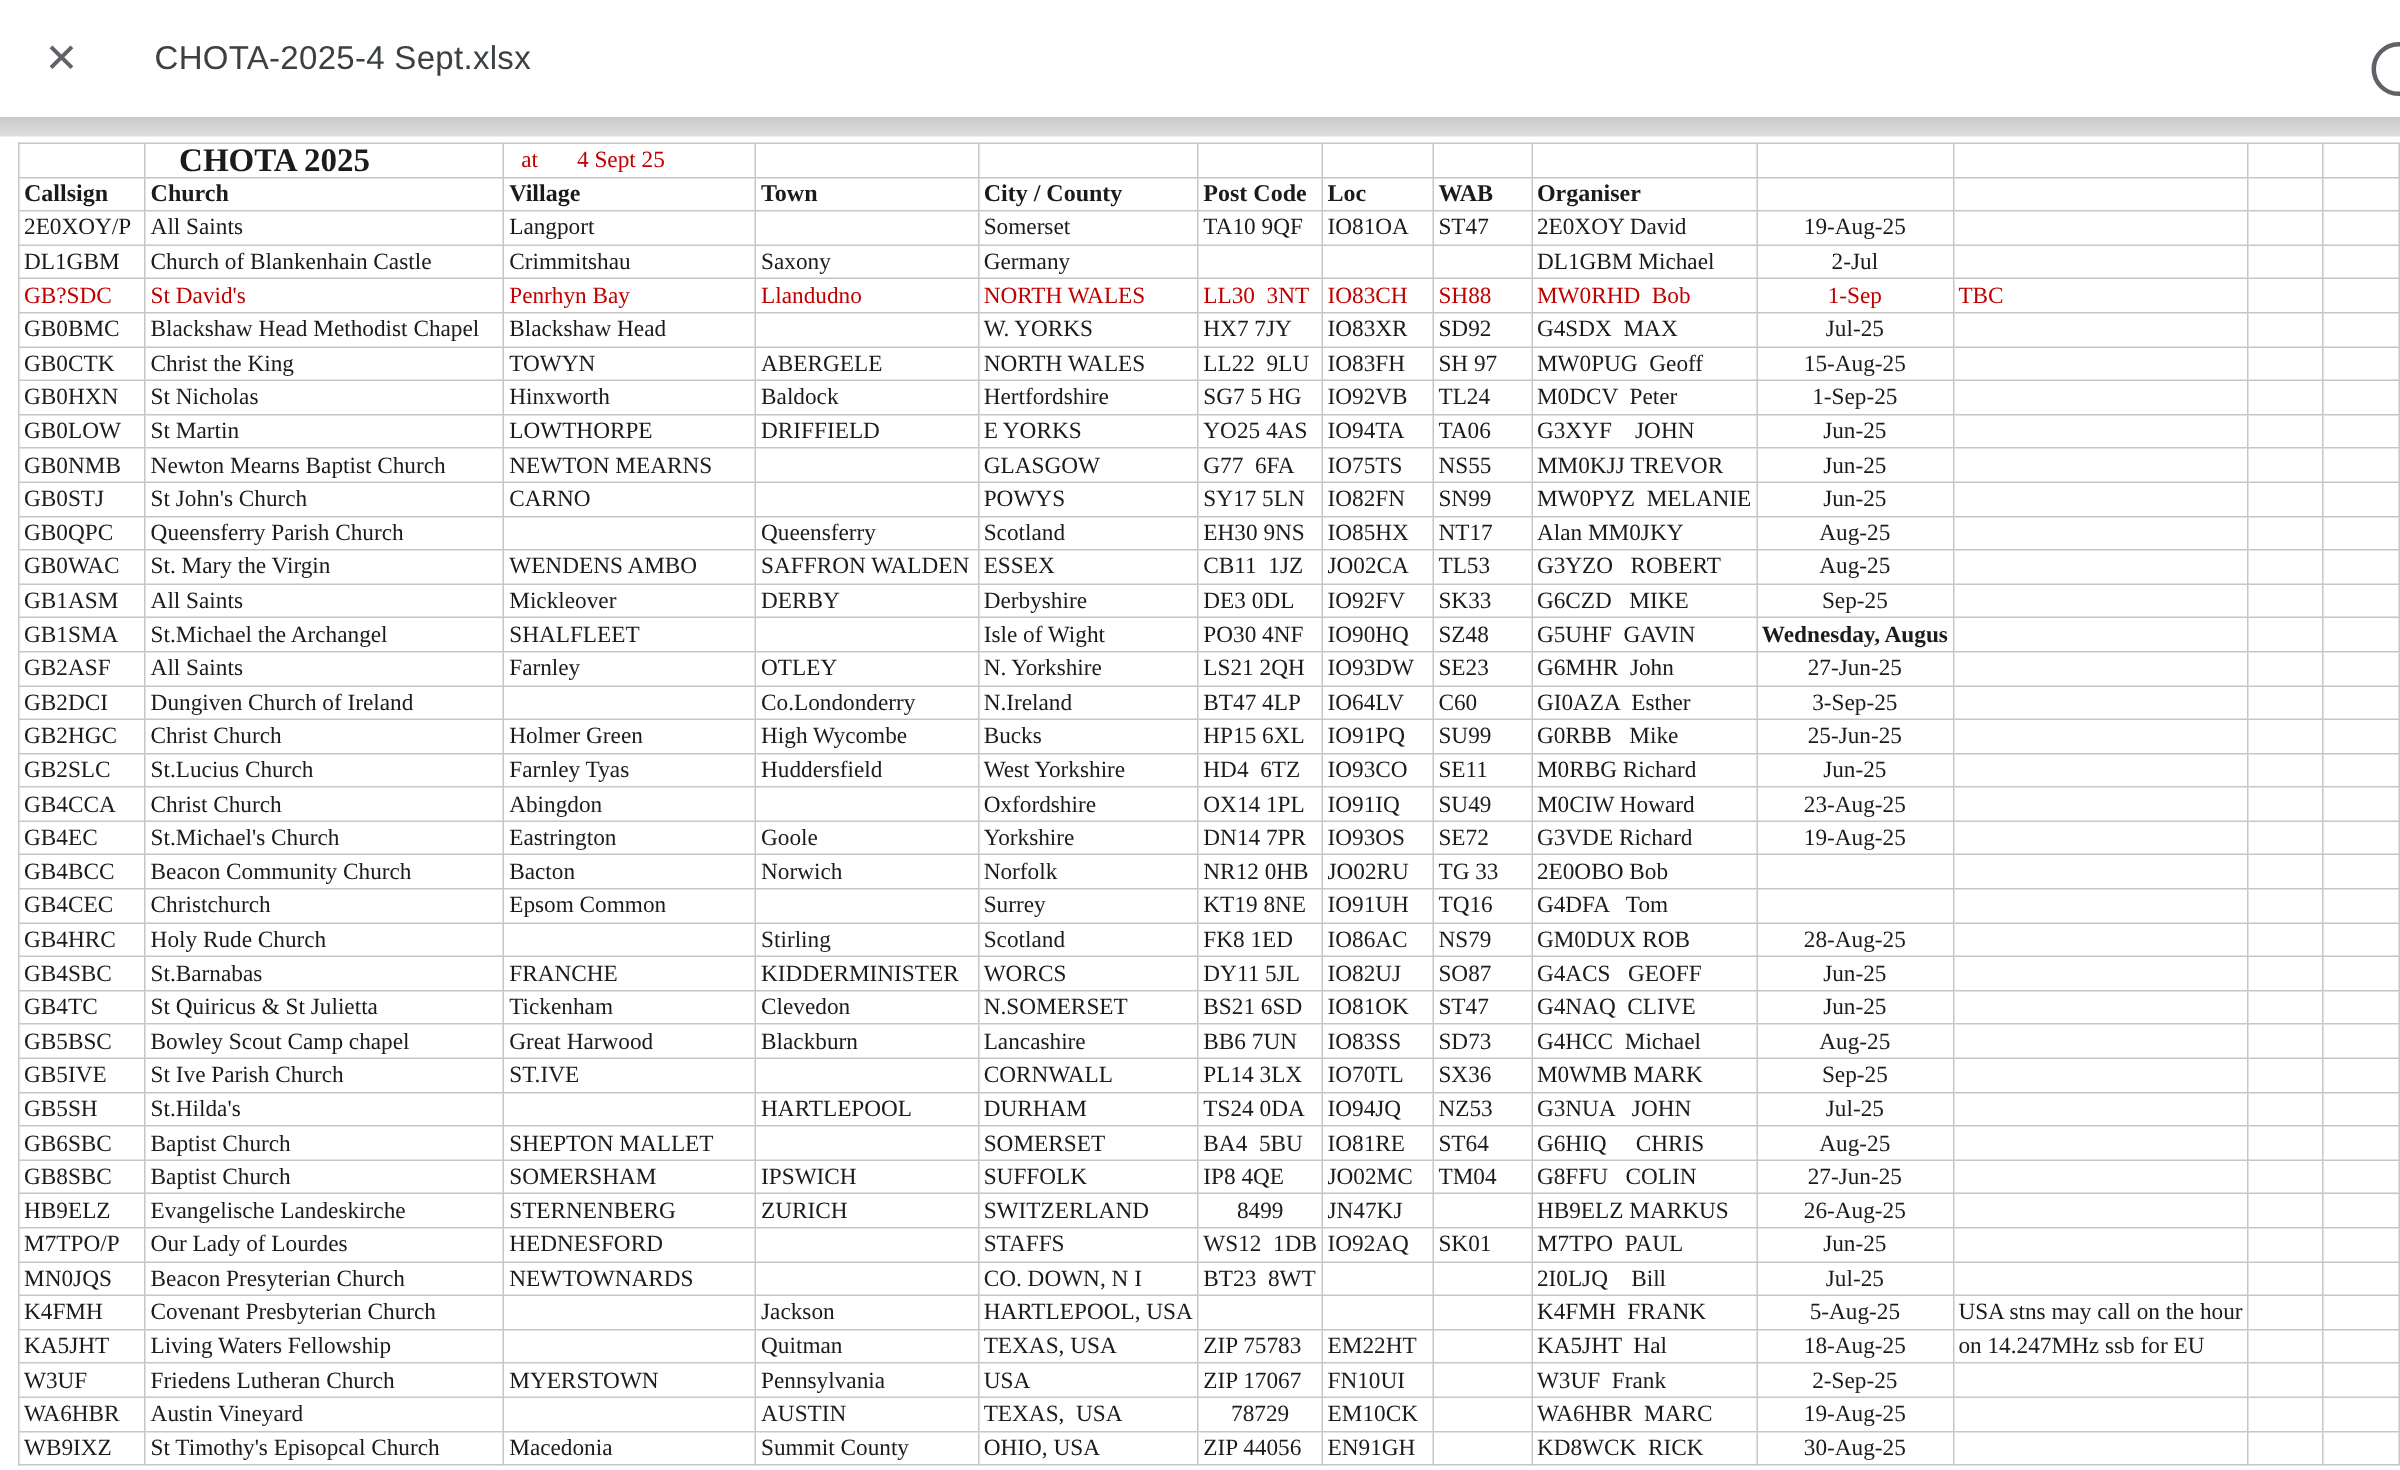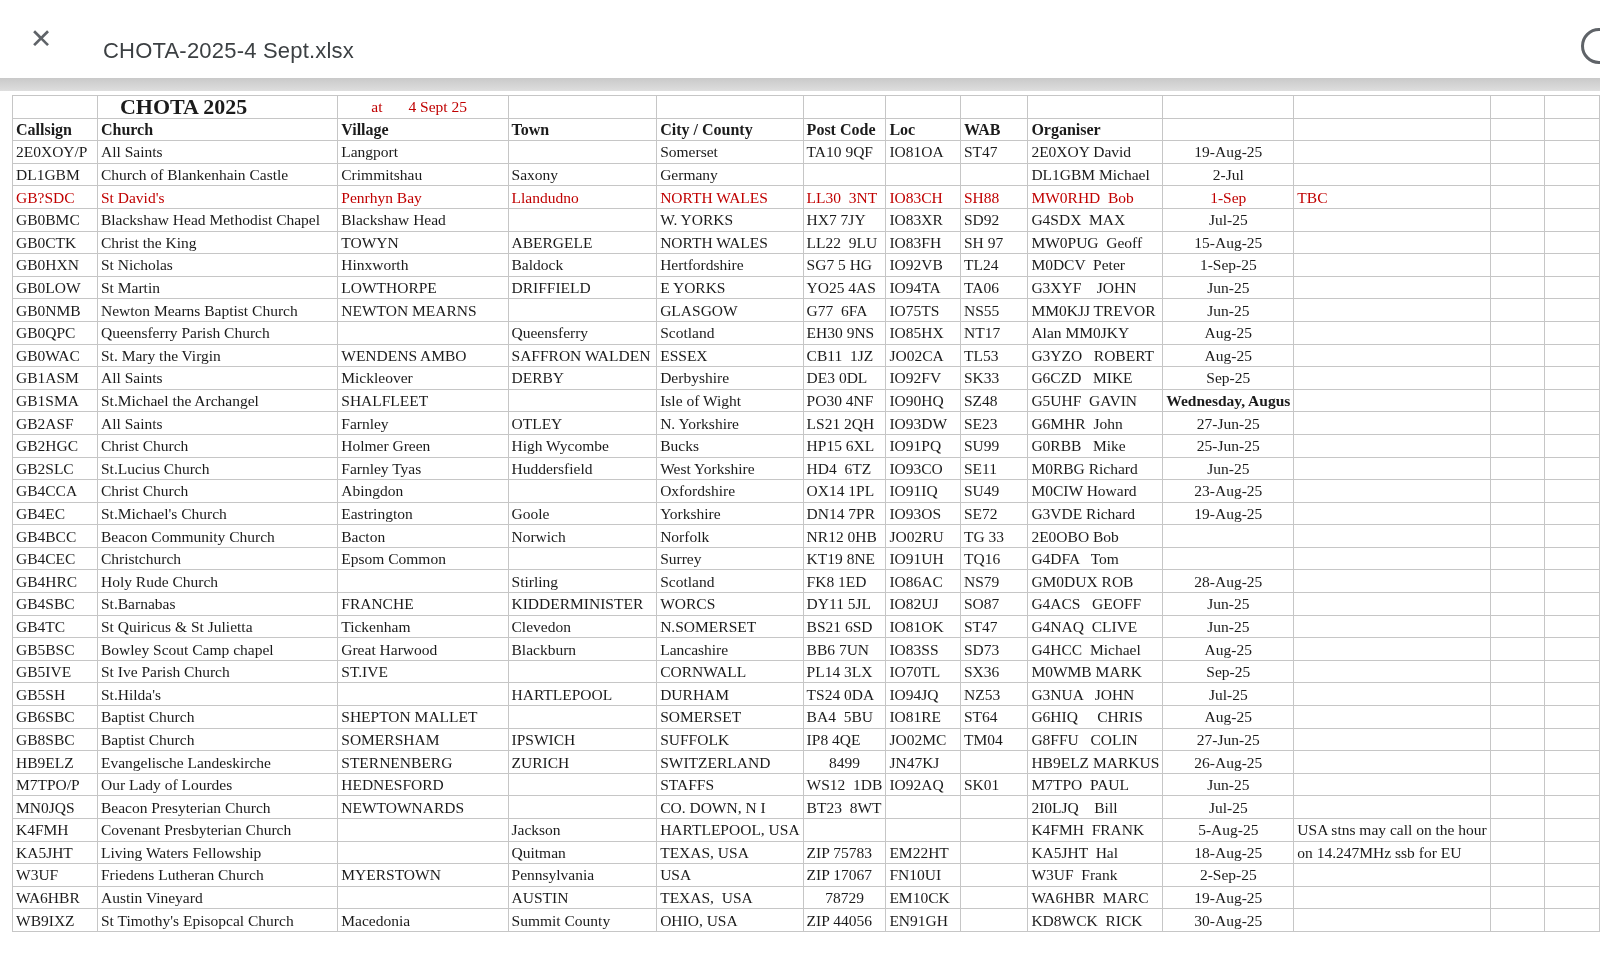--- a/index.html
+++ b/index.html
@@ -11,21 +11,21 @@
   .titlebar{
     position:absolute;top:0;left:0;width:1600px;height:78px;background:#ffffff;
     overflow:hidden;font-family:"Liberation Sans", sans-serif;
   }
   .close-btn{
     position:absolute;left:24px;top:22px;width:34px;height:34px;
     font-size:27px;line-height:34px;text-align:center;color:#5f6368;cursor:pointer;
     font-weight:400;
   }
   .doc-title{
-    position:absolute;left:103px;top:38px;font-size:22px;color:#3c4043;
+    position:absolute;left:103px;top:26px;font-size:22px;color:#3c4043;
     letter-spacing:.2px;white-space:nowrap;
   }
   .corner-icon{
     position:absolute;right:-17px;top:28px;width:30px;height:30px;
     border:3px solid #5f6368;border-radius:50%;background:transparent;
   }
   .divider-band{
     position:absolute;top:78px;left:0;width:1600px;height:13px;
     background:linear-gradient(#c9c9c9,#dedede);
   }
@@ -33,21 +33,21 @@
   .sheet{position:absolute;left:12px;top:95px;}
   table{border-collapse:collapse;table-layout:fixed;}
   td,th{
     border:1px solid #c6c6c6;height:21.6px;padding:0 3px;
     font-size:15.5px;line-height:21px;vertical-align:middle;
     white-space:pre;overflow:visible;text-align:left;font-weight:normal;
   }
   th{font-weight:bold;font-size:16px;}
   .banner-title{font-weight:bold;font-size:22px;padding-left:22px;}
   .banner-at{color:#c00000;}
-  .banner-at .at{margin-left:30px;}
+  .banner-at .at{margin-left:8px;}
   .banner-at .dt{margin-left:26px;font-family:Liberation Serif, serif;}
   tr.red td{color:#c00000;}
   td.ar{text-align:center;}
   td.al{text-align:left;font-weight:bold;}
 </style>
 </head>
 <body>
 
 <div class="titlebar">
   <div class="close-btn">✕</div>
@@ -220,20 +220,35 @@
           <td>G77  6FA</td>
           <td>IO75TS</td>
           <td>NS55</td>
           <td>MM0KJJ TREVOR</td>
           <td class="ar">Jun-25</td>
           <td></td>
           <td></td>
           <td></td>
         </tr>
         <tr>
+          <td>GB0STJ</td>
+          <td>St John's Church</td>
+          <td>CARNO</td>
+          <td></td>
+          <td>POWYS</td>
+          <td>SY17 5LN</td>
+          <td>IO82FN</td>
+          <td>SN99</td>
+          <td>MW0PYZ  MELANIE</td>
+          <td class="ar">Jun-25</td>
+          <td></td>
+          <td></td>
+          <td></td>
+        </tr>
+        <tr>
           <td>GB0QPC</td>
           <td>Queensferry Parish Church</td>
           <td></td>
           <td>Queensferry</td>
           <td>Scotland</td>
           <td>EH30 9NS</td>
           <td>IO85HX</td>
           <td>NT17</td>
           <td>Alan MM0JKY</td>
           <td class="ar">Aug-25</td>
@@ -295,20 +310,35 @@
           <td>LS21 2QH</td>
           <td>IO93DW</td>
           <td>SE23</td>
           <td>G6MHR  John</td>
           <td class="ar">27-Jun-25</td>
           <td></td>
           <td></td>
           <td></td>
         </tr>
         <tr>
+          <td>GB2DCI</td>
+          <td>Dungiven Church of Ireland</td>
+          <td></td>
+          <td>Co.Londonderry</td>
+          <td>N.Ireland</td>
+          <td>BT47 4LP</td>
+          <td>IO64LV</td>
+          <td>C60</td>
+          <td>GI0AZA  Esther</td>
+          <td class="ar">3-Sep-25</td>
+          <td></td>
+          <td></td>
+          <td></td>
+        </tr>
+        <tr>
           <td>GB2HGC</td>
           <td>Christ Church</td>
           <td>Holmer Green</td>
           <td>High Wycombe</td>
           <td>Bucks</td>
           <td>HP15 6XL</td>
           <td>IO91PQ</td>
           <td>SU99</td>
           <td>G0RBB   Mike</td>
           <td class="ar">25-Jun-25</td>

